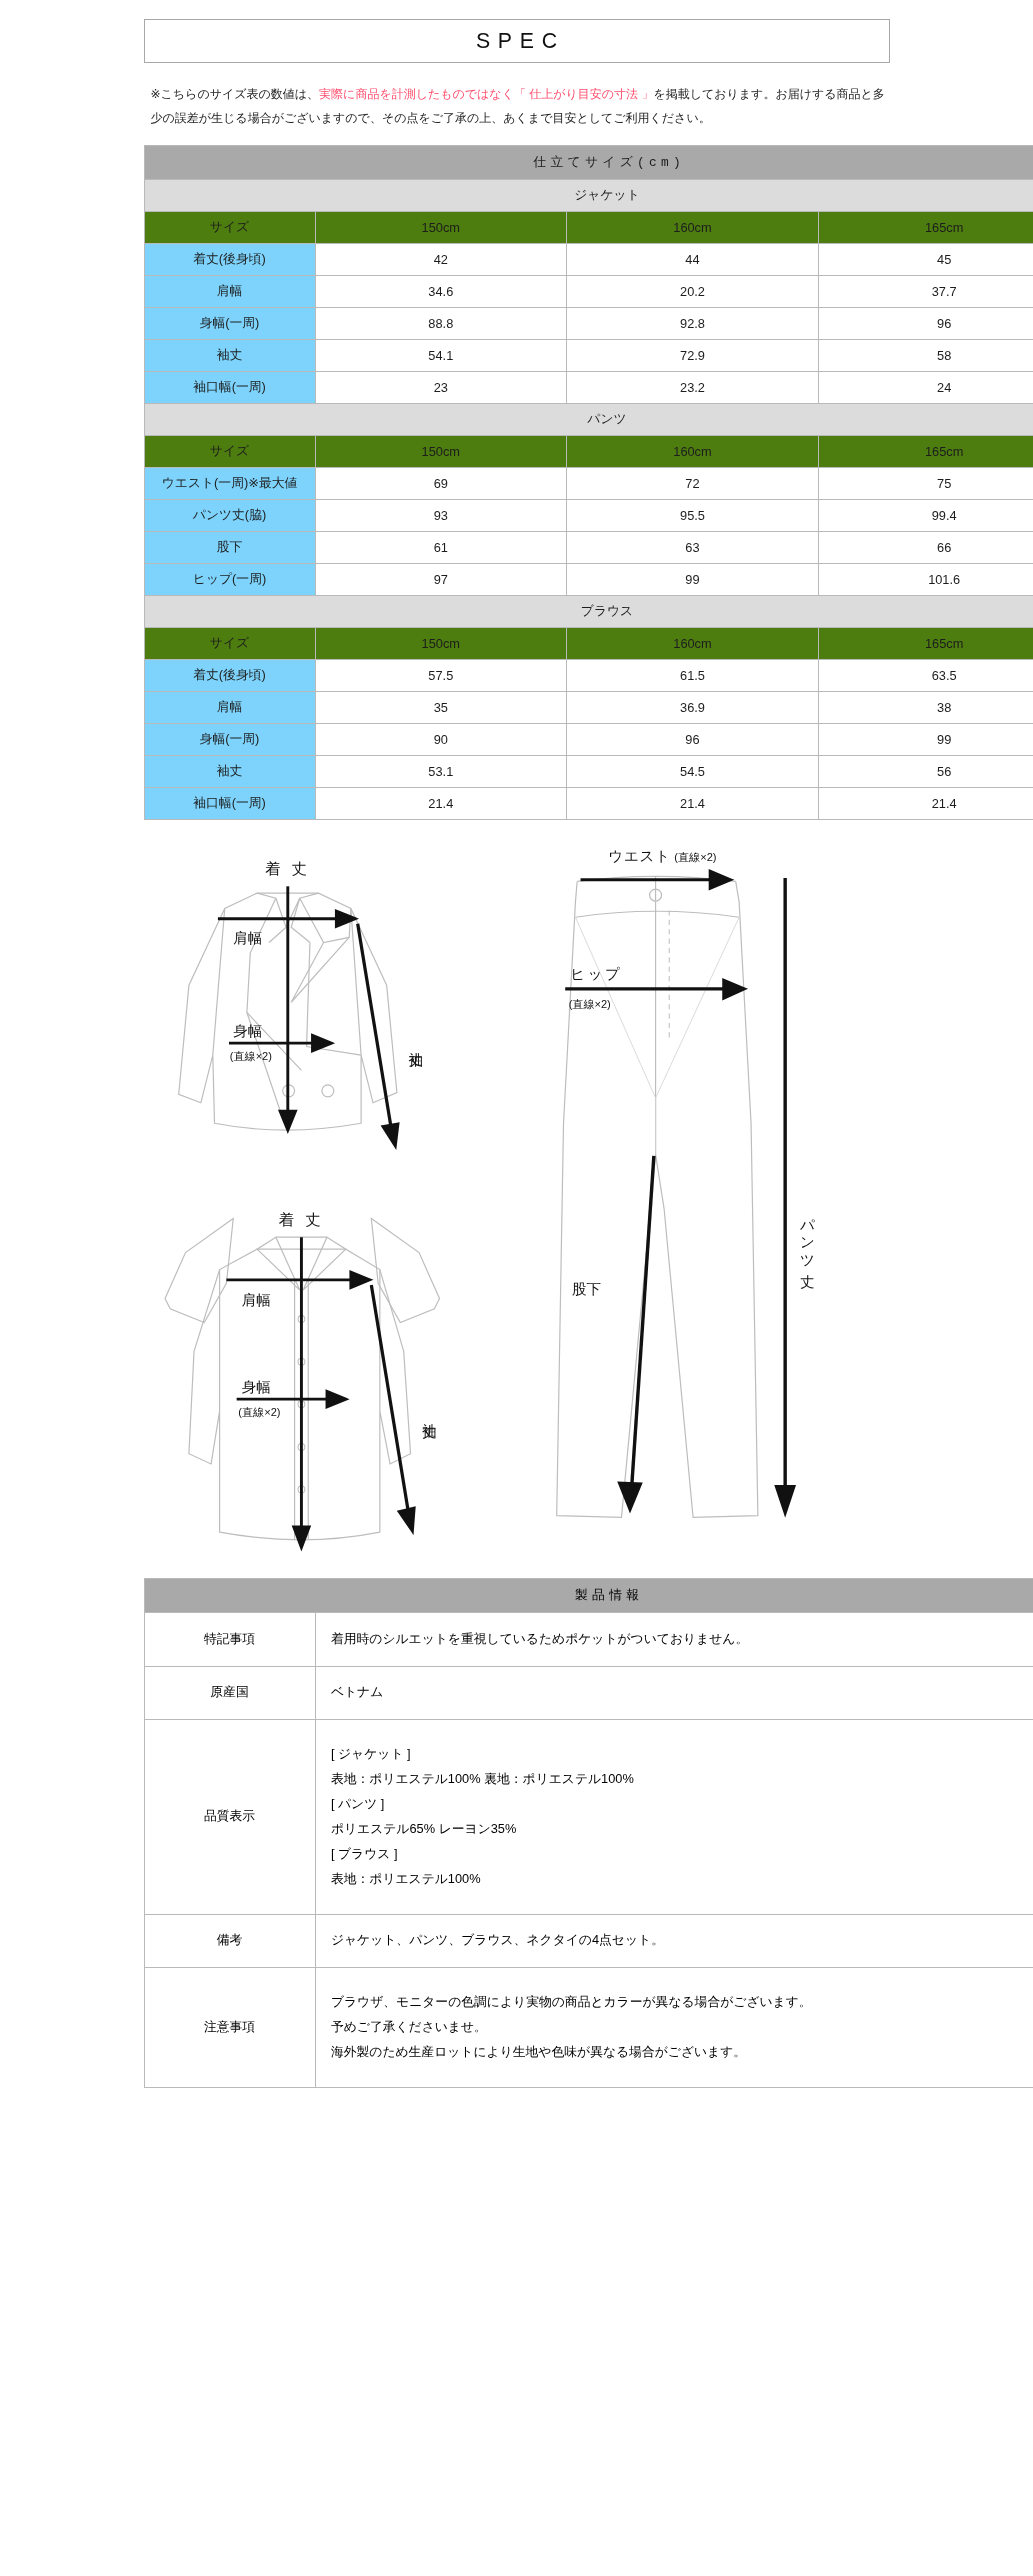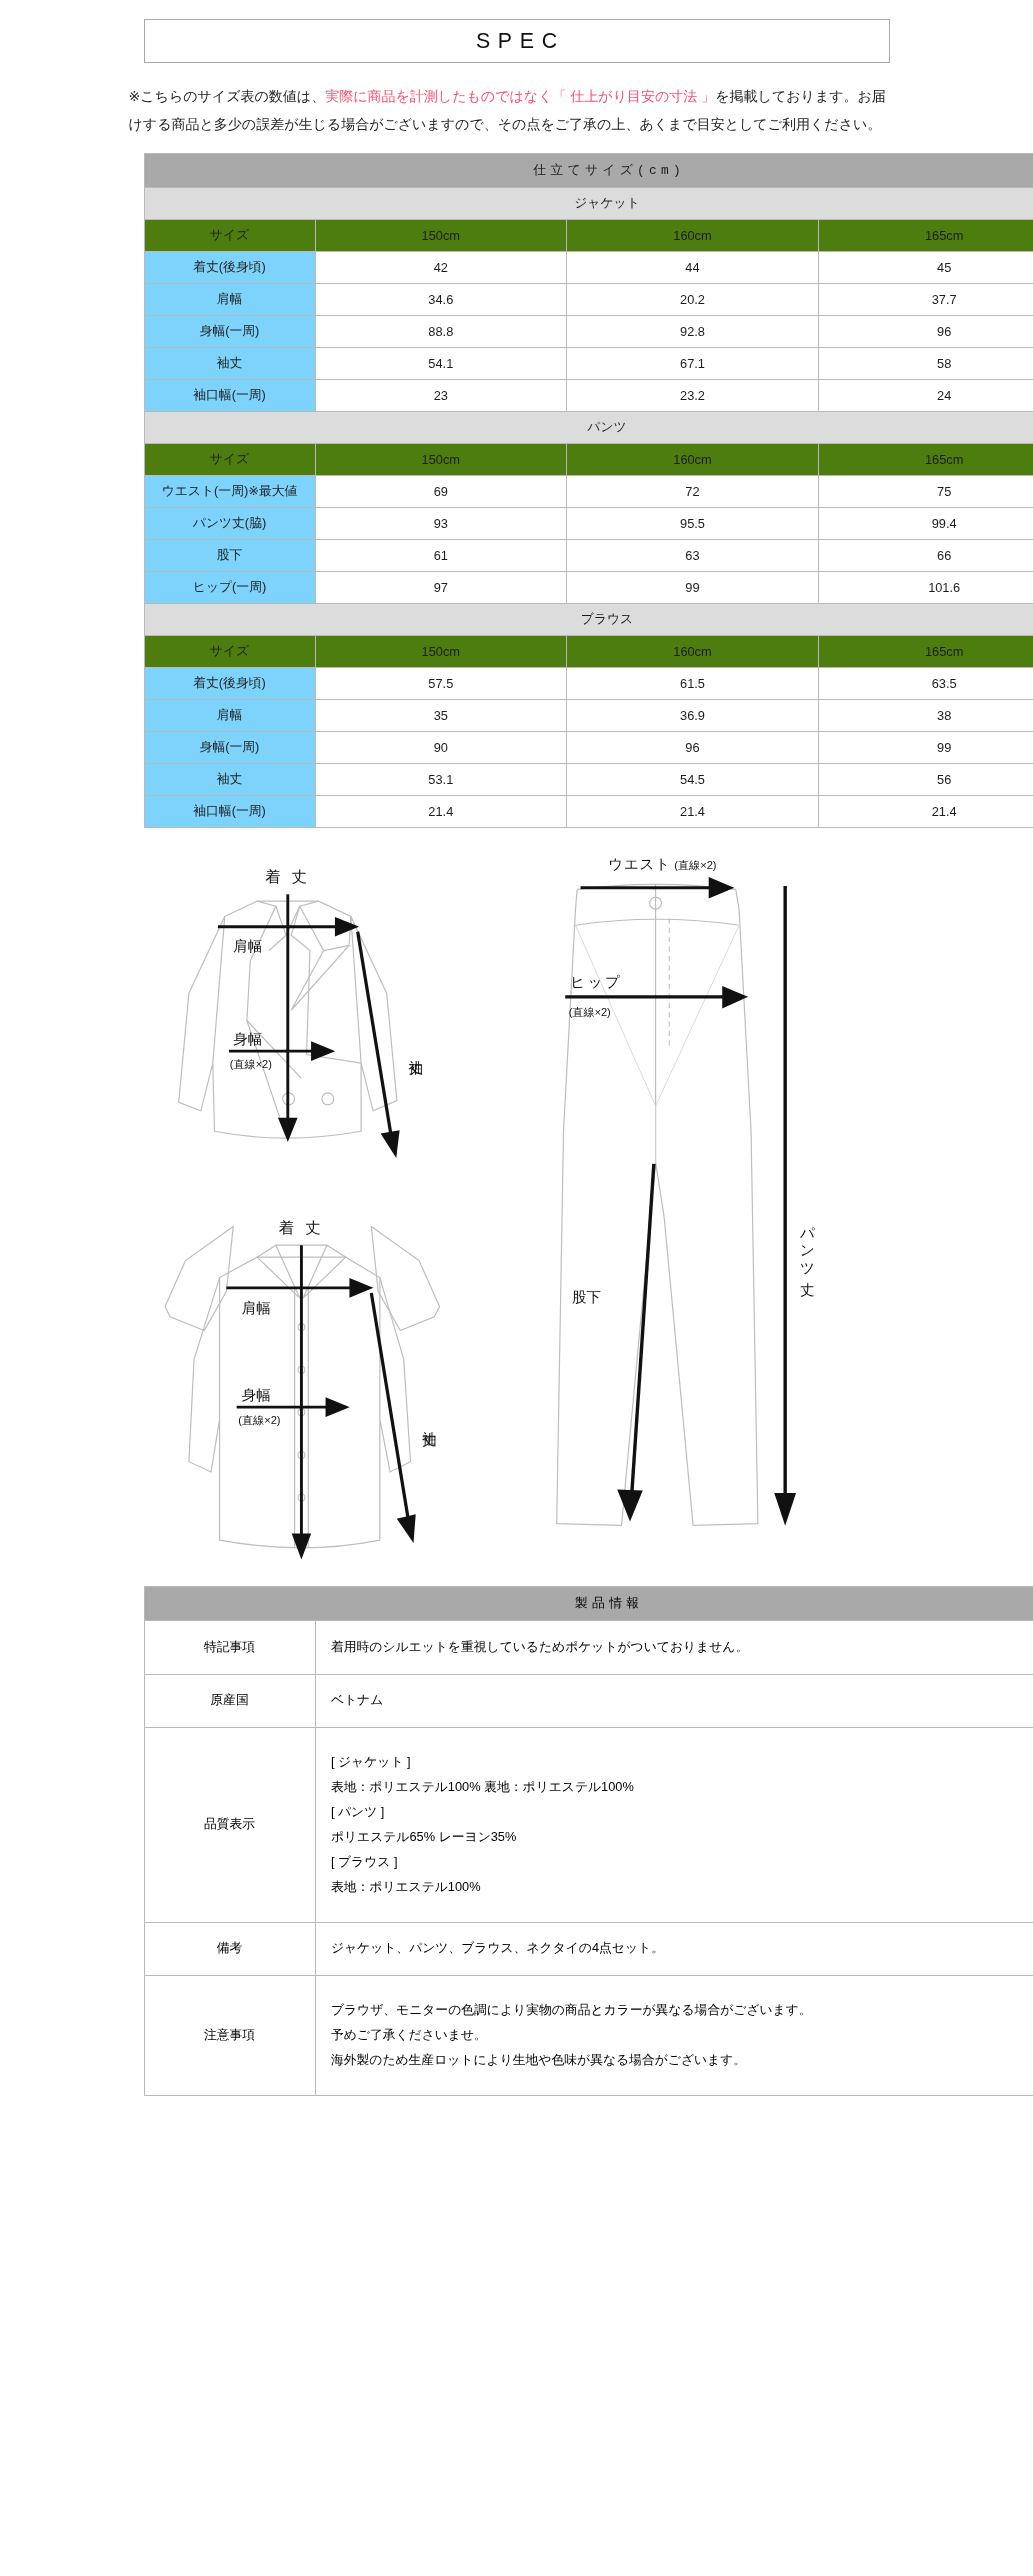--- a/index.html
+++ b/index.html
@@ -25,22 +25,22 @@
   .spec-header-title {
     font-size: 21.3px;
     letter-spacing: 7.7px;
     text-indent: 7.7px;
     font-weight: 400;
     color: #111;
   }
 
   
   .notice {
-    margin: 19px 53px 0 38px;
-    font-size: 14px;
+    margin: 19px 53px 0 60px;
+    font-size: 12px;
     line-height: 2.0;
     color: #222;
   }
   .notice .red { color: #ff4d6d; }
 
   
   .tbl {
     margin: 15.4px 53px 0 53px;
     width: calc(1033px - 106px);
     border-collapse: collapse;
@@ -175,21 +175,21 @@
         </tr>
         <tr>
           <td class="cell-label">身幅(一周)</td>
           <td class="cell-val">88.8</td>
           <td class="cell-val">92.8</td>
           <td class="cell-val">96</td>
         </tr>
         <tr>
           <td class="cell-label">袖丈</td>
           <td class="cell-val">54.1</td>
-          <td class="cell-val">67.1</td>
+          <td class="cell-val">72.9</td>
           <td class="cell-val">58</td>
         </tr>
         <tr>
           <td class="cell-label">袖口幅(一周)</td>
           <td class="cell-val">23</td>
           <td class="cell-val">23.2</td>
           <td class="cell-val">24</td>
         </tr>
         <tr>
           <td class="band-sub" colspan="4">パンツ</td>

